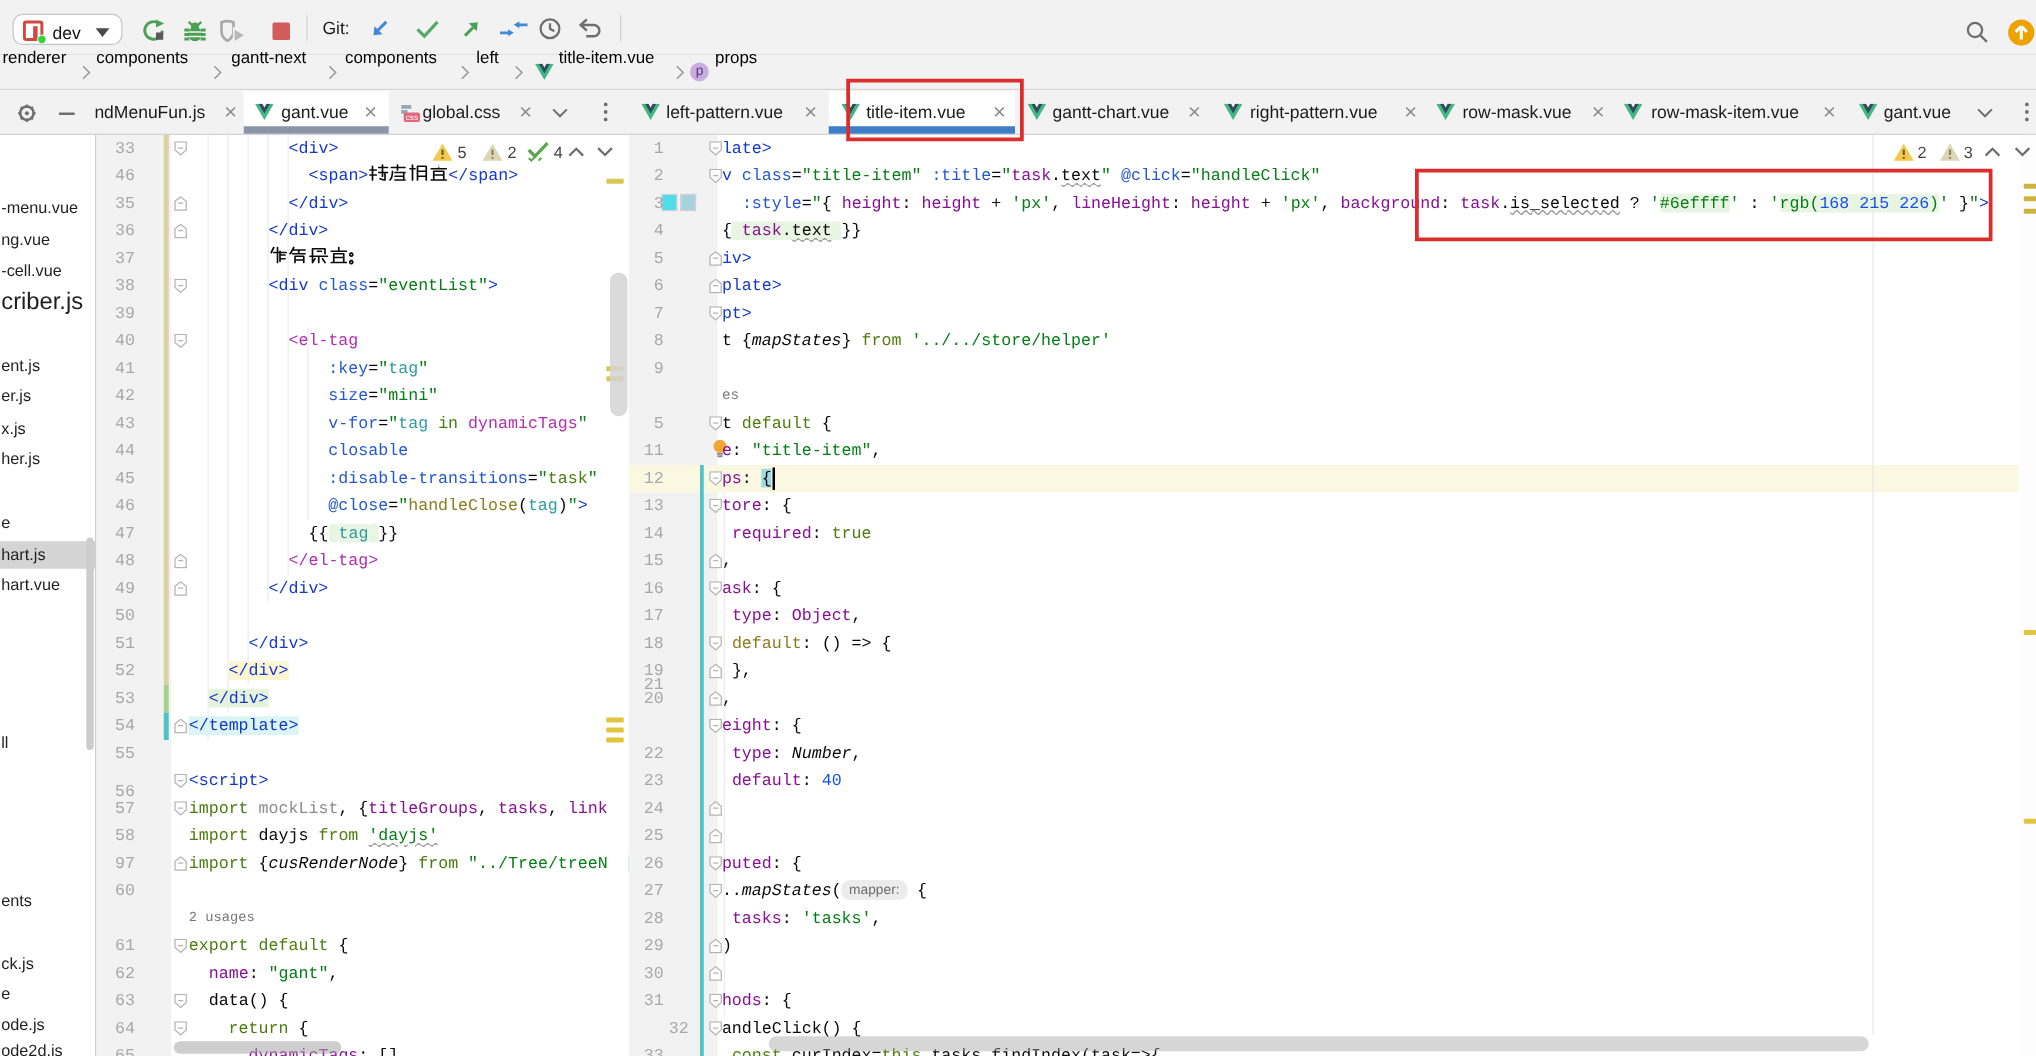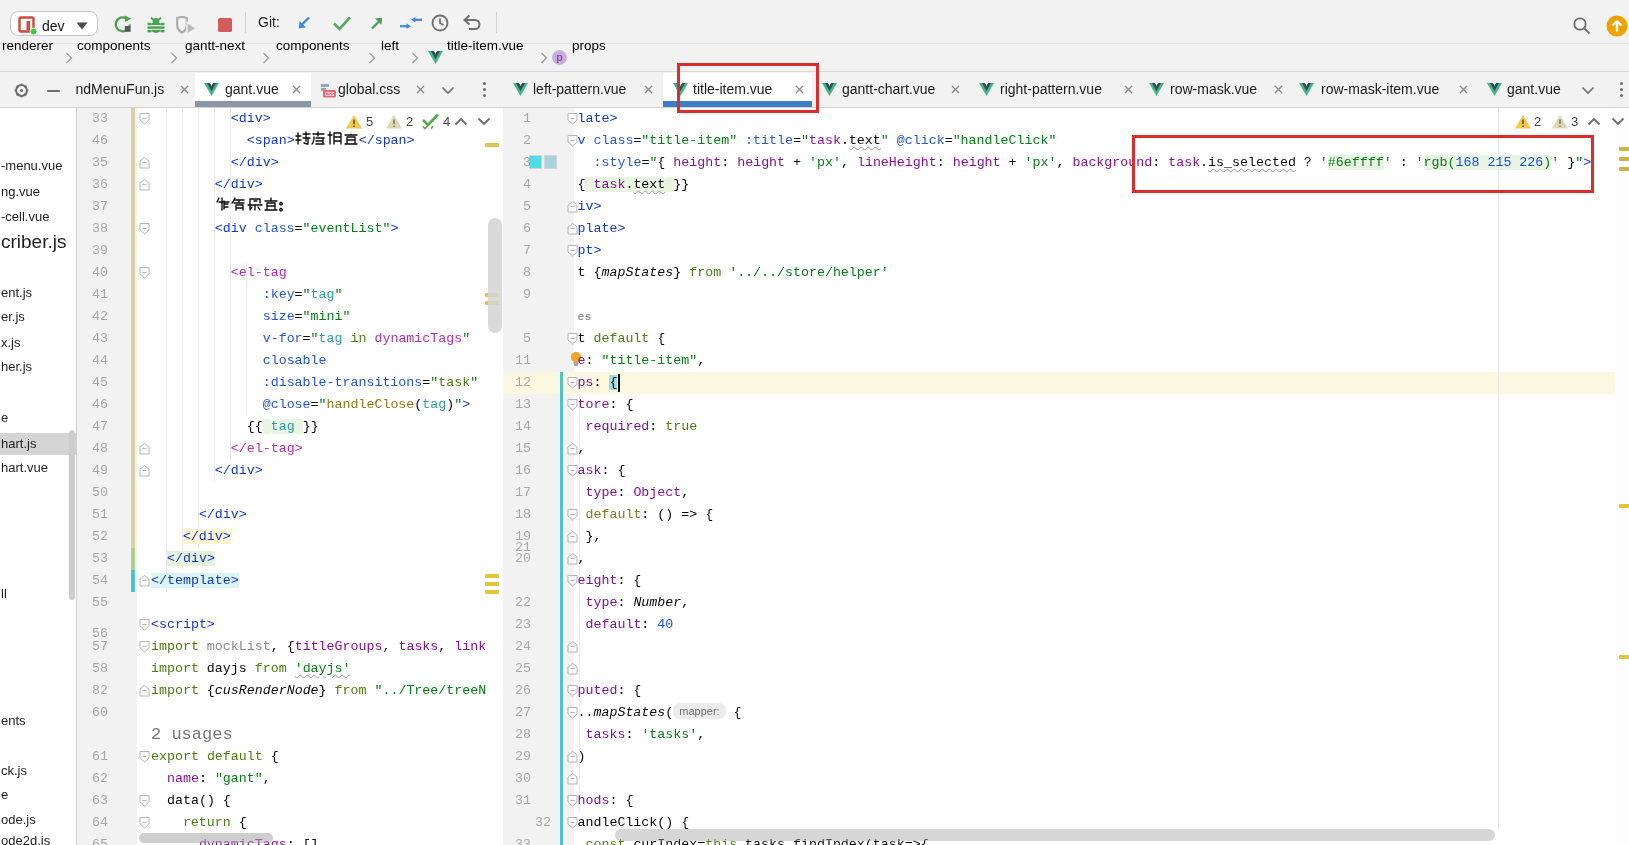--- a/index.html
+++ b/index.html
@@ -263,21 +263,21 @@
 <div class="num" style="left:80px;top:459.5px">49</div>
 <div class="num" style="left:80px;top:481.5px">50</div>
 <div class="num" style="left:80px;top:503.5px">51</div>
 <div class="num" style="left:80px;top:525.5px">52</div>
 <div class="num" style="left:80px;top:547.5px">53</div>
 <div class="num" style="left:80px;top:569.5px">54</div>
 <div class="num" style="left:80px;top:591.5px">55</div>
 <div class="num" style="left:80px;top:623px">56</div>
 <div class="num" style="left:80px;top:635.5px">57</div>
 <div class="num" style="left:80px;top:657.5px">58</div>
-<div class="num" style="left:80px;top:679.5px">82</div>
+<div class="num" style="left:80px;top:679.5px">97</div>
 <div class="num" style="left:80px;top:701.5px">60</div>
 <div class="num" style="left:80px;top:745.5px">61</div>
 <div class="num" style="left:80px;top:767.5px">62</div>
 <div class="num" style="left:80px;top:789.5px">63</div>
 <div class="num" style="left:80px;top:811.5px">64</div>
 <div class="num" style="left:80px;top:833.5px">65</div>
 <div class="num" style="left:503px;top:107.5px">1</div>
 <div class="num" style="left:503px;top:129.5px">2</div>
 <div class="num" style="left:503px;top:151.5px">3</div>
 <div class="num" style="left:503px;top:173.5px">4</div>
@@ -508,21 +508,21 @@
 <div class="cl" style="left:230.8px;top:437.5px"><span class="e">&lt;/el-tag&gt;</span></div>
 <div class="cl" style="left:214.8px;top:459.5px"><span class="t">&lt;/div&gt;</span></div>
 <div class="cl" style="left:198.9px;top:503.5px"><span class="t">&lt;/div&gt;</span></div>
 <div class="cl" style="left:182.9px;top:525.5px"><span style="background:#fcf5d2"><span class="t">&lt;/div&gt;</span></span></div>
 <div class="cl" style="left:167.0px;top:547.5px"><span style="background:#e6f3dc"><span class="t">&lt;/div&gt;</span></span></div>
 <div class="cl" style="left:151.0px;top:569.5px"><span style="background:#dbf4f5"><span class="t">&lt;/template&gt;</span></span></div>
 <div class="cl" style="left:151.0px;top:613.5px"><span class="t">&lt;script&gt;</span></div>
 <div class="cl" style="left:151.0px;top:635.5px"><span class="k">import</span><span class="g"> mockList</span>, {<span class="p">titleGroups</span>, <span class="p">tasks</span>, <span class="p">links</span>}</div>
 <div class="cl" style="left:151.0px;top:657.5px"><span class="k">import</span> dayjs <span class="k">from</span> <span class="s w">'dayjs'</span></div>
 <div class="cl" style="left:151.0px;top:679.5px"><span class="k">import</span> {<span class="d i">cusRenderNode</span>} <span class="k">from</span> <span class="s">"../Tree/treeNod</span></div>
-<div class="cl" style="left:151.0px;top:723.5px;font-size:17px;color:#787878;letter-spacing:0">2 usages</div>
+<div class="cl" style="left:151.0px;top:723.5px;font-size:11px;color:#787878;letter-spacing:0">2 usages</div>
 <div class="cl" style="left:151.0px;top:745.5px"><span class="k">export</span> <span class="k">default</span> {</div>
 <div class="cl" style="left:167.0px;top:767.5px"><span class="p">name</span>: <span class="s">"gant"</span>,</div>
 <div class="cl" style="left:167.0px;top:789.5px">data() {</div>
 <div class="cl" style="left:182.9px;top:811.5px"><span class="k">return</span> {</div>
 <div class="cl" style="left:198.9px;top:833.5px"><span class="p">dynamicTags</span>: [],</div>
 <div class="cl" style="left:577.5px;top:107.5px"><span class="t">late&gt;</span></div>
 <div class="cl" style="left:577.5px;top:129.5px"><span class="t">v </span><span class="a">class</span>=<span class="s">"title-item"</span> <span class="a">:title</span>=<span class="s">"</span><span class="p">task</span>.<span class="d w">text</span><span class="s">"</span> <span class="a">@click</span>=<span class="s">"handleClick"</span></div>
 <div class="cl" style="left:593.5px;top:151.5px"><span class="a">:style</span>=<span class="s">"</span>{ <span class="p">height</span>: <span class="p">height</span> + <span class="s">'px'</span>, <span class="p">lineHeight</span>: <span class="p">height</span> + <span class="s">'px'</span>, <span class="p">background</span>: <span class="p">task</span>.<span class="d w">is_selected</span> ? <span class="s">'</span><span class="s hl">#6effff</span><span class="s">'</span> : <span class="s">'</span><span class="hl"><span class="s">rgb(</span><span class="n">168 215 226</span><span class="s">)</span></span><span class="s">'</span> }<span class="s">"</span><span class="t">&gt;</span></div>
 <div class="cl" style="left:577.5px;top:173.5px">{<span class="d hl"> </span><span class="hl"><span class="p">task</span>.<span class="d w">text</span></span><span class="d hl"> </span>}}</div>
 <div class="cl" style="left:577.5px;top:195.5px"><span class="t">iv&gt;</span></div>

